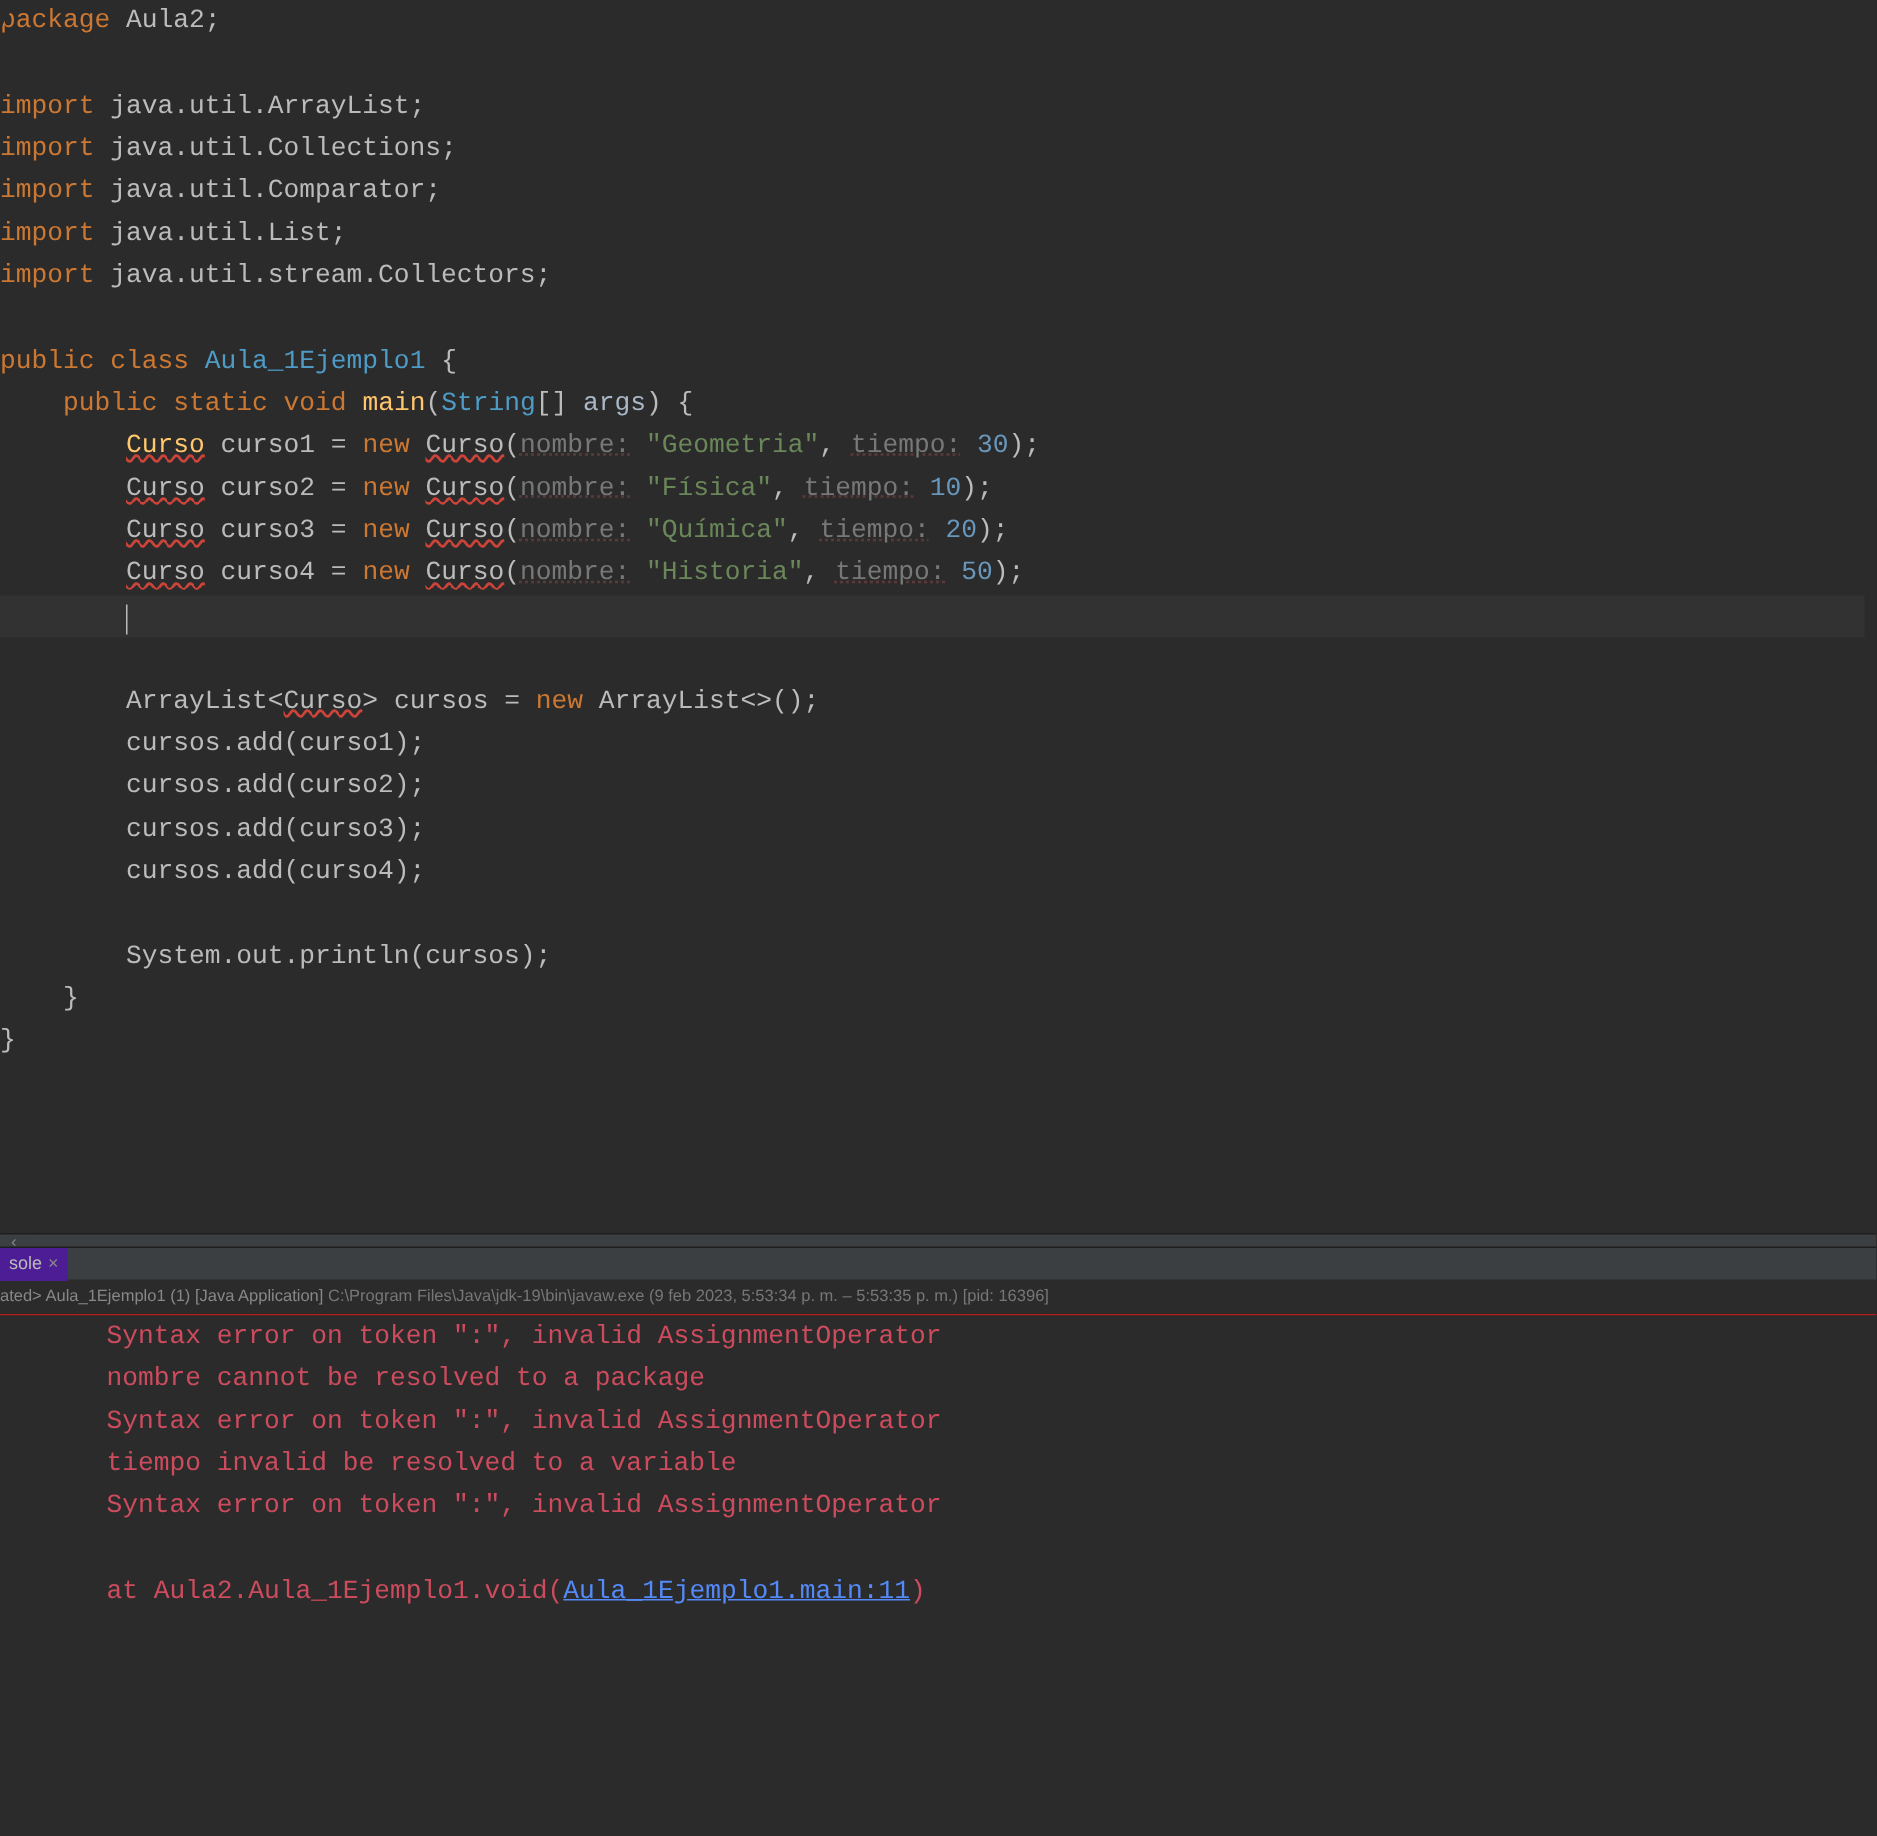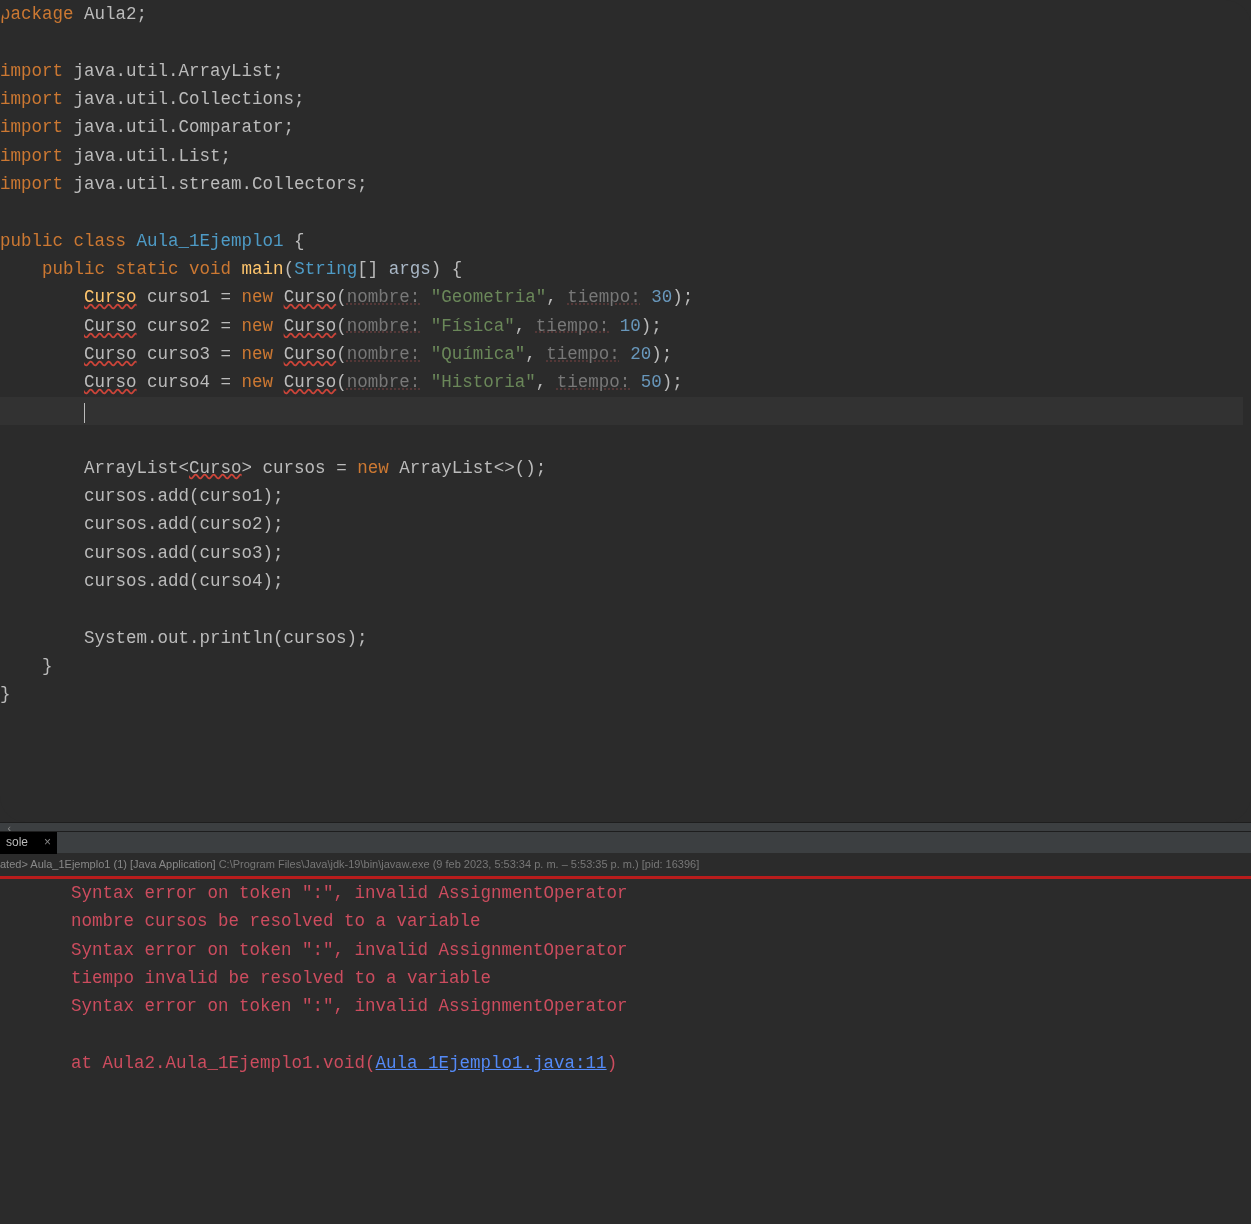--- a/index.html
+++ b/index.html
@@ -66,32 +66,32 @@
     display:flex;
     align-items:center;
     font-family: "Segoe UI", Arial, sans-serif;
     font-size: 12px;
     color:#bbbbbb;
     padding-left:0;
     border-bottom:1px solid #2b2b2b;
   }
   .tab {
     padding: 2px 6px 2px 6px;
-    display:flex; align-items:center; gap:16px;
-    background:#000000;
+    display:flex; align-items:center; gap:4px;
+    background:#4c1d95;
   }
   .tab .x { color:#888; cursor:pointer; }
 
   .console-header {
     background:#2b2b2b;
     color:#888;
     font-family: "Segoe UI", Arial, sans-serif;
     font-size:11px;
     padding:2px 4px 2px 0px;
-    border-bottom:3px solid #b91c1c;
+    border-bottom:1px solid #b91c1c;
     white-space:nowrap;
     overflow:hidden;
   }
   .console-header .term { color:#888; }
   .console-header .gray { color:#777; }
 
   .console {
     background:#2b2b2b;
     padding-left:8px;
     white-space:pre;
@@ -138,19 +138,19 @@
 <div class="tabbar">
   <div class="tab">
     <span>sole</span>
     <span class="x">×</span>
   </div>
 </div>
 
 <div class="console-header"><span class="term">ated&gt;</span> <span>Aula_1Ejemplo1 (1) [Java Application]</span> <span class="gray">C:\Program Files\Java\jdk-19\bin\javaw.exe</span> <span class="gray">(9 feb 2023, 5:53:34 p. m. – 5:53:35 p. m.) [pid: 16396]</span></div>
 
 <div class="console">      <span class="cerr">Syntax error on token ":", invalid AssignmentOperator</span>
-      <span class="cerr">nombre cursos be resolved to a variable</span>
+      <span class="cerr">nombre cannot be resolved to a package</span>
       <span class="cerr">Syntax error on token ":", invalid AssignmentOperator</span>
       <span class="cerr">tiempo invalid be resolved to a variable</span>
       <span class="cerr">Syntax error on token ":", invalid AssignmentOperator</span>
 
-      <span class="cerr">at Aula2.Aula_1Ejemplo1.void(</span><span class="clink">Aula_1Ejemplo1.java:11</span><span class="cerr">)</span>
+      <span class="cerr">at Aula2.Aula_1Ejemplo1.void(</span><span class="clink">Aula_1Ejemplo1.main:11</span><span class="cerr">)</span>
 </div>
 
 </body></html>

